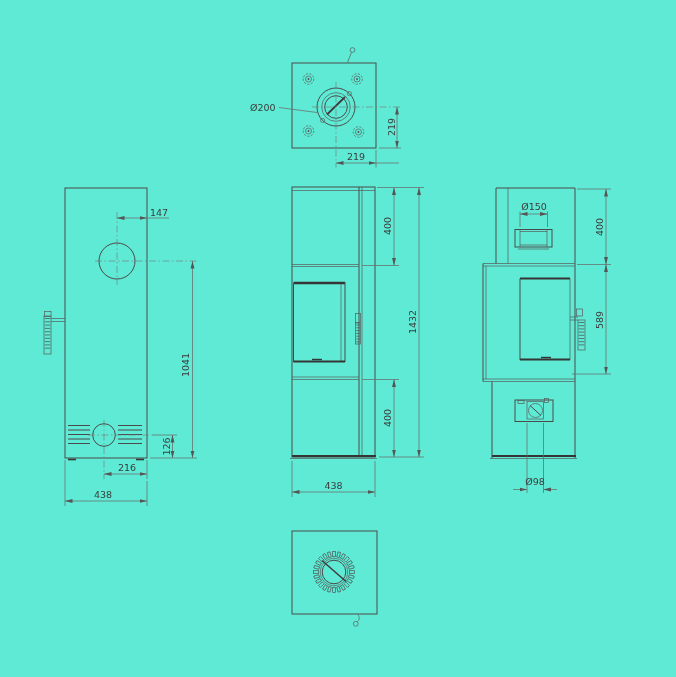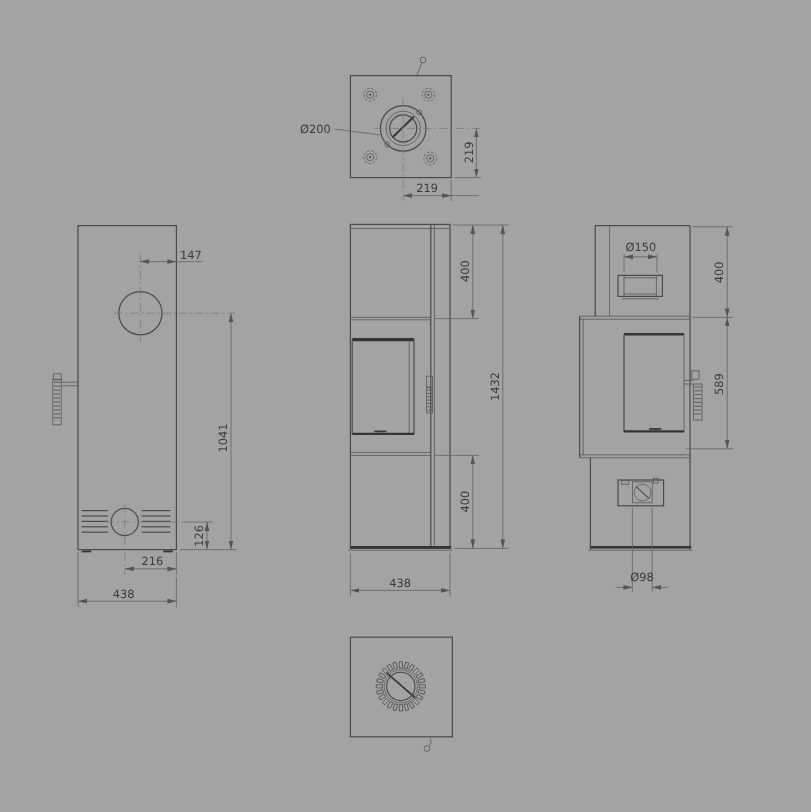--- a/index.html
+++ b/index.html
@@ -1,16 +1,16 @@
 <!DOCTYPE html>
 <html><head>
 <meta charset="utf-8">
 <style>
   html,body{margin:0;padding:0;}
-  .canvas{position:relative;width:676px;height:677px;background:#a3a3a3;overflow:hidden;
+  .canvas{position:relative;width:676px;height:677px;background:#5eead4;overflow:hidden;
           font-family:"DejaVu Sans",sans-serif;}
   svg{display:block;}
   .ol{stroke:#4a4a4a;stroke-width:1;fill:none;}
   .thin{stroke:#5a5a5a;stroke-width:.7;fill:none;}
   .thick{stroke:#353535;fill:none;}
   .dl{stroke:#6b6b6b;stroke-width:.75;fill:none;}
   .cl{stroke:#7a7a7a;stroke-width:.65;fill:none;stroke-dasharray:7 2.5 1.5 2.5;}
   .dash{stroke:#5a5a5a;stroke-width:.7;fill:none;stroke-dasharray:2.2 1.4;}
   text{font-size:9.5px;fill:#3c3c3c;}
   .hatch line{stroke:#4a4a4a;stroke-width:.7;}

